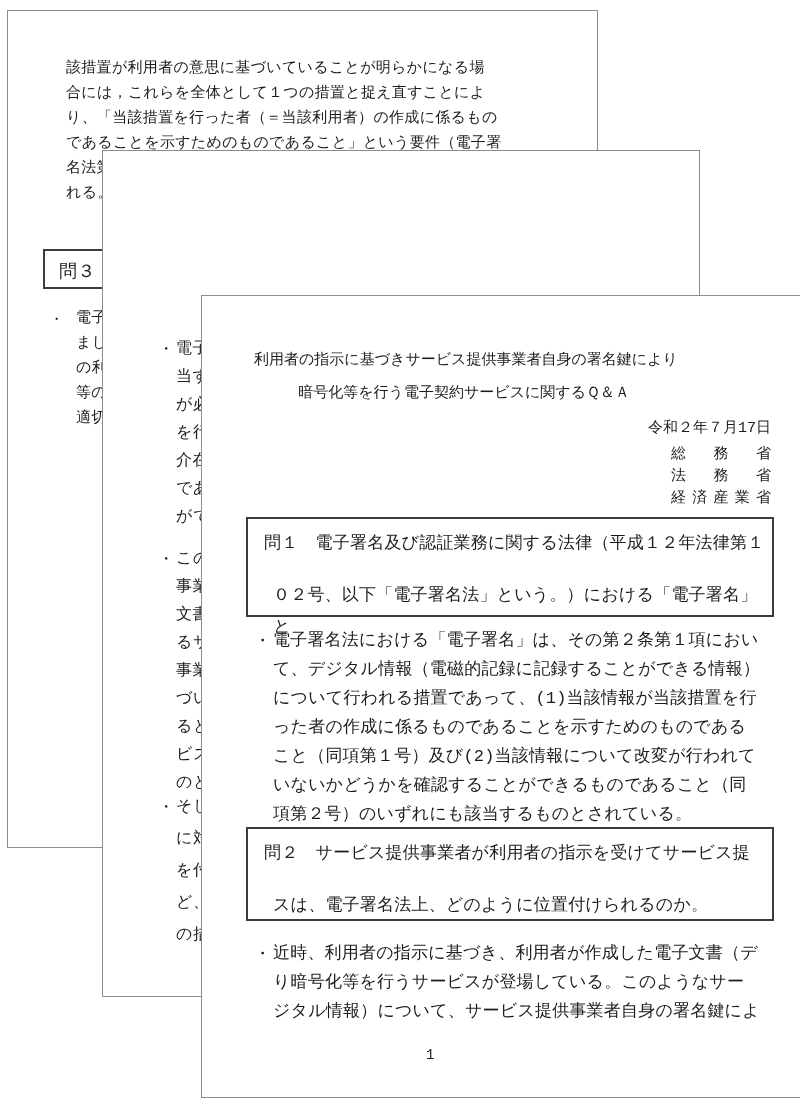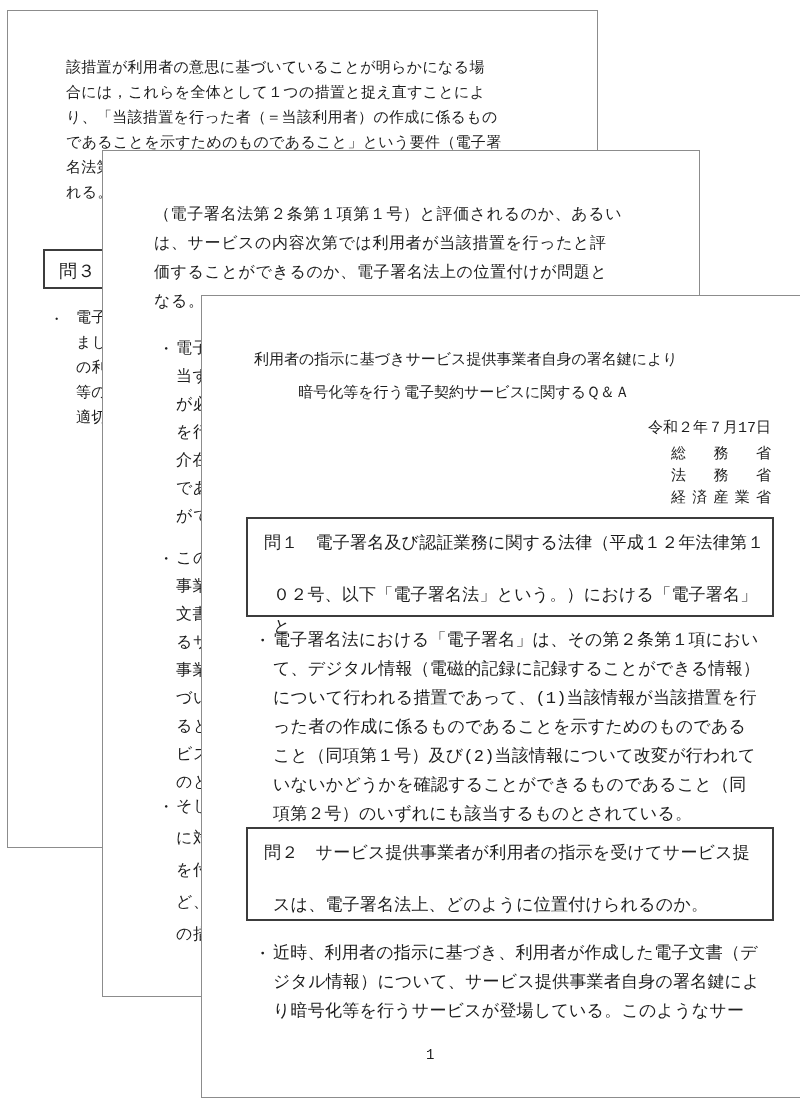--- a/index.html
+++ b/index.html
@@ -49,21 +49,20 @@
   <div class="qbox" style="left:35px;top:238px;width:545px;height:40px;">
     <span style="position:absolute;left:14px;top:8px;font-size:18px;letter-spacing:0.3px;">問３</span>
   </div>
 
   <span class="bullet-dot p3-body" style="left:41px;top:295px;">・</span>
   <div class="tb p3-body" style="left:68px;top:295px;"><div class="line">電子契約サービスにおける利用者の本人確認の方法やなりす</div><div class="line">まし等の防止措置のレベルは様々であることから、これら</div><div class="line">の利用に当たっては、契約の重要性の程度や金額、取引の規模</div><div class="line">等の観点から必要とされる本人確認のレベルに応じて、</div><div class="line">適切なサービスを選択することが適当と考えられる。</div></div>
 </div>
 
 <div class="page" style="left:102px;top:150px;width:598px;height:847px;">
 
-  <div class="tb p2-para" style="left:51px;top:50px;"><div class="line">（電子署名法第２条第１項第１号）と評価されるのか、あるい</div><div class="line">は、サービスの内容次第では利用者が当該措置を行ったと評</div><div class="line">価することができるのか、電子署名法上の位置付けが問題と</div><div class="line">なる。</div></div>
 
   <span class="bullet-dot p2-body" style="left:55px;top:184px;">・</span>
   <div class="tb p2-body" style="left:73px;top:184px;"><div class="line">電子署名法第２条第１項第１号の「当該措置を行った者」に該</div><div class="line">当するためには、必ずしも物理的に当該措置を自ら行うこと</div><div class="line">が必要となるわけではなく、例えば、物理的にはＡが電子署名</div><div class="line">を行った場合であっても、Ｂの意思のみに基づき、Ａの意思が</div><div class="line">介在することなく当該電子署名が行われたと認められる場合</div><div class="line">であれば、「当該措置を行った者」はＢであると評価すること</div><div class="line">ができるものと考えられる。</div></div>
 
   <span class="bullet-dot p2-body" style="left:55px;top:394px;">・</span>
   <div class="tb p2-body" style="left:73px;top:394px;"><div class="line">このため、利用者が作成した電子文書について、サービス提供</div><div class="line">事業者自身の署名鍵により暗号化を行うこと等によって当該</div><div class="line">文書の成立の真正性及びその後の非改変性を担保しようとす</div><div class="line">るサービスであっても、技術的・機能的に見て、サービス提供</div><div class="line">事業者の意思が介在する余地がなく、利用者の意思のみに基</div><div class="line">づいて機械的に暗号化されたものであることが担保されてい</div><div class="line">ると認められる場合であれば、「当該措置を行った者」はサー</div><div class="line">ビス提供事業者ではなく、その利用者であると評価し得るも</div><div class="line">のと考えられる。</div></div>
 
   <span class="bullet-dot p2-body4" style="left:55px;top:640px;">・</span>
   <div class="tb p2-body4" style="left:73px;top:640px;"><div class="line">そして、このようなサービスについては、サービス提供事業者</div><div class="line">に対して電子文書の送信を行った利用者やその日時等の情報</div><div class="line">を付随情報として確認することができるものとなっているな</div><div class="line">ど、利用者の指示に基づきサービス提供事業者が行う暗号化等</div><div class="line">の措置が利用者の意思のみに基づいて行われ、その結果、当</div></div>
 </div>
@@ -101,16 +100,16 @@
 
   <span class="bullet-dot p1-body" style="left:52px;top:330px;">・</span>
   <div class="tb p1-body" style="left:71px;top:330px;"><div class="line">電子署名法における「電子署名」は、その第２条第１項におい</div><div class="line">て、デジタル情報（電磁的記録に記録することができる情報）</div><div class="line">について行われる措置であって、(1)当該情報が当該措置を行</div><div class="line">った者の作成に係るものであることを示すためのものである</div><div class="line">こと（同項第１号）及び(2)当該情報について改変が行われて</div><div class="line">いないかどうかを確認することができるものであること（同</div><div class="line">項第２号）のいずれにも該当するものとされている。</div></div>
 
   <div class="qbox p1-box" style="left:44px;top:531px;width:528px;height:94px;">
       <div class="line">問２　サービス提供事業者が利用者の指示を受けてサービス提</div>
       <div class="line">スは、電子署名法上、どのように位置付けられるのか。</div>
     </div>
 
   <span class="bullet-dot p1-body" style="left:52px;top:643px;">・</span>
-  <div class="tb p1-body" style="left:71px;top:643px;"><div class="line">近時、利用者の指示に基づき、利用者が作成した電子文書（デ</div><div class="line">ジタル情報）について、サービス提供事業者自身の署名鍵によ</div><div class="line">り暗号化等を行うサービスが登場している。このようなサー</div></div>
+  <div class="tb p1-body" style="left:71px;top:643px;"><div class="line">近時、利用者の指示に基づき、利用者が作成した電子文書（デ</div><div class="line">り暗号化等を行うサービスが登場している。このようなサー</div><div class="line">ジタル情報）について、サービス提供事業者自身の署名鍵によ</div></div>
 
   <div class="tb p1-pagenum" style="left:224px;top:750px;">1</div>
 </div>
 
 </body></html>

